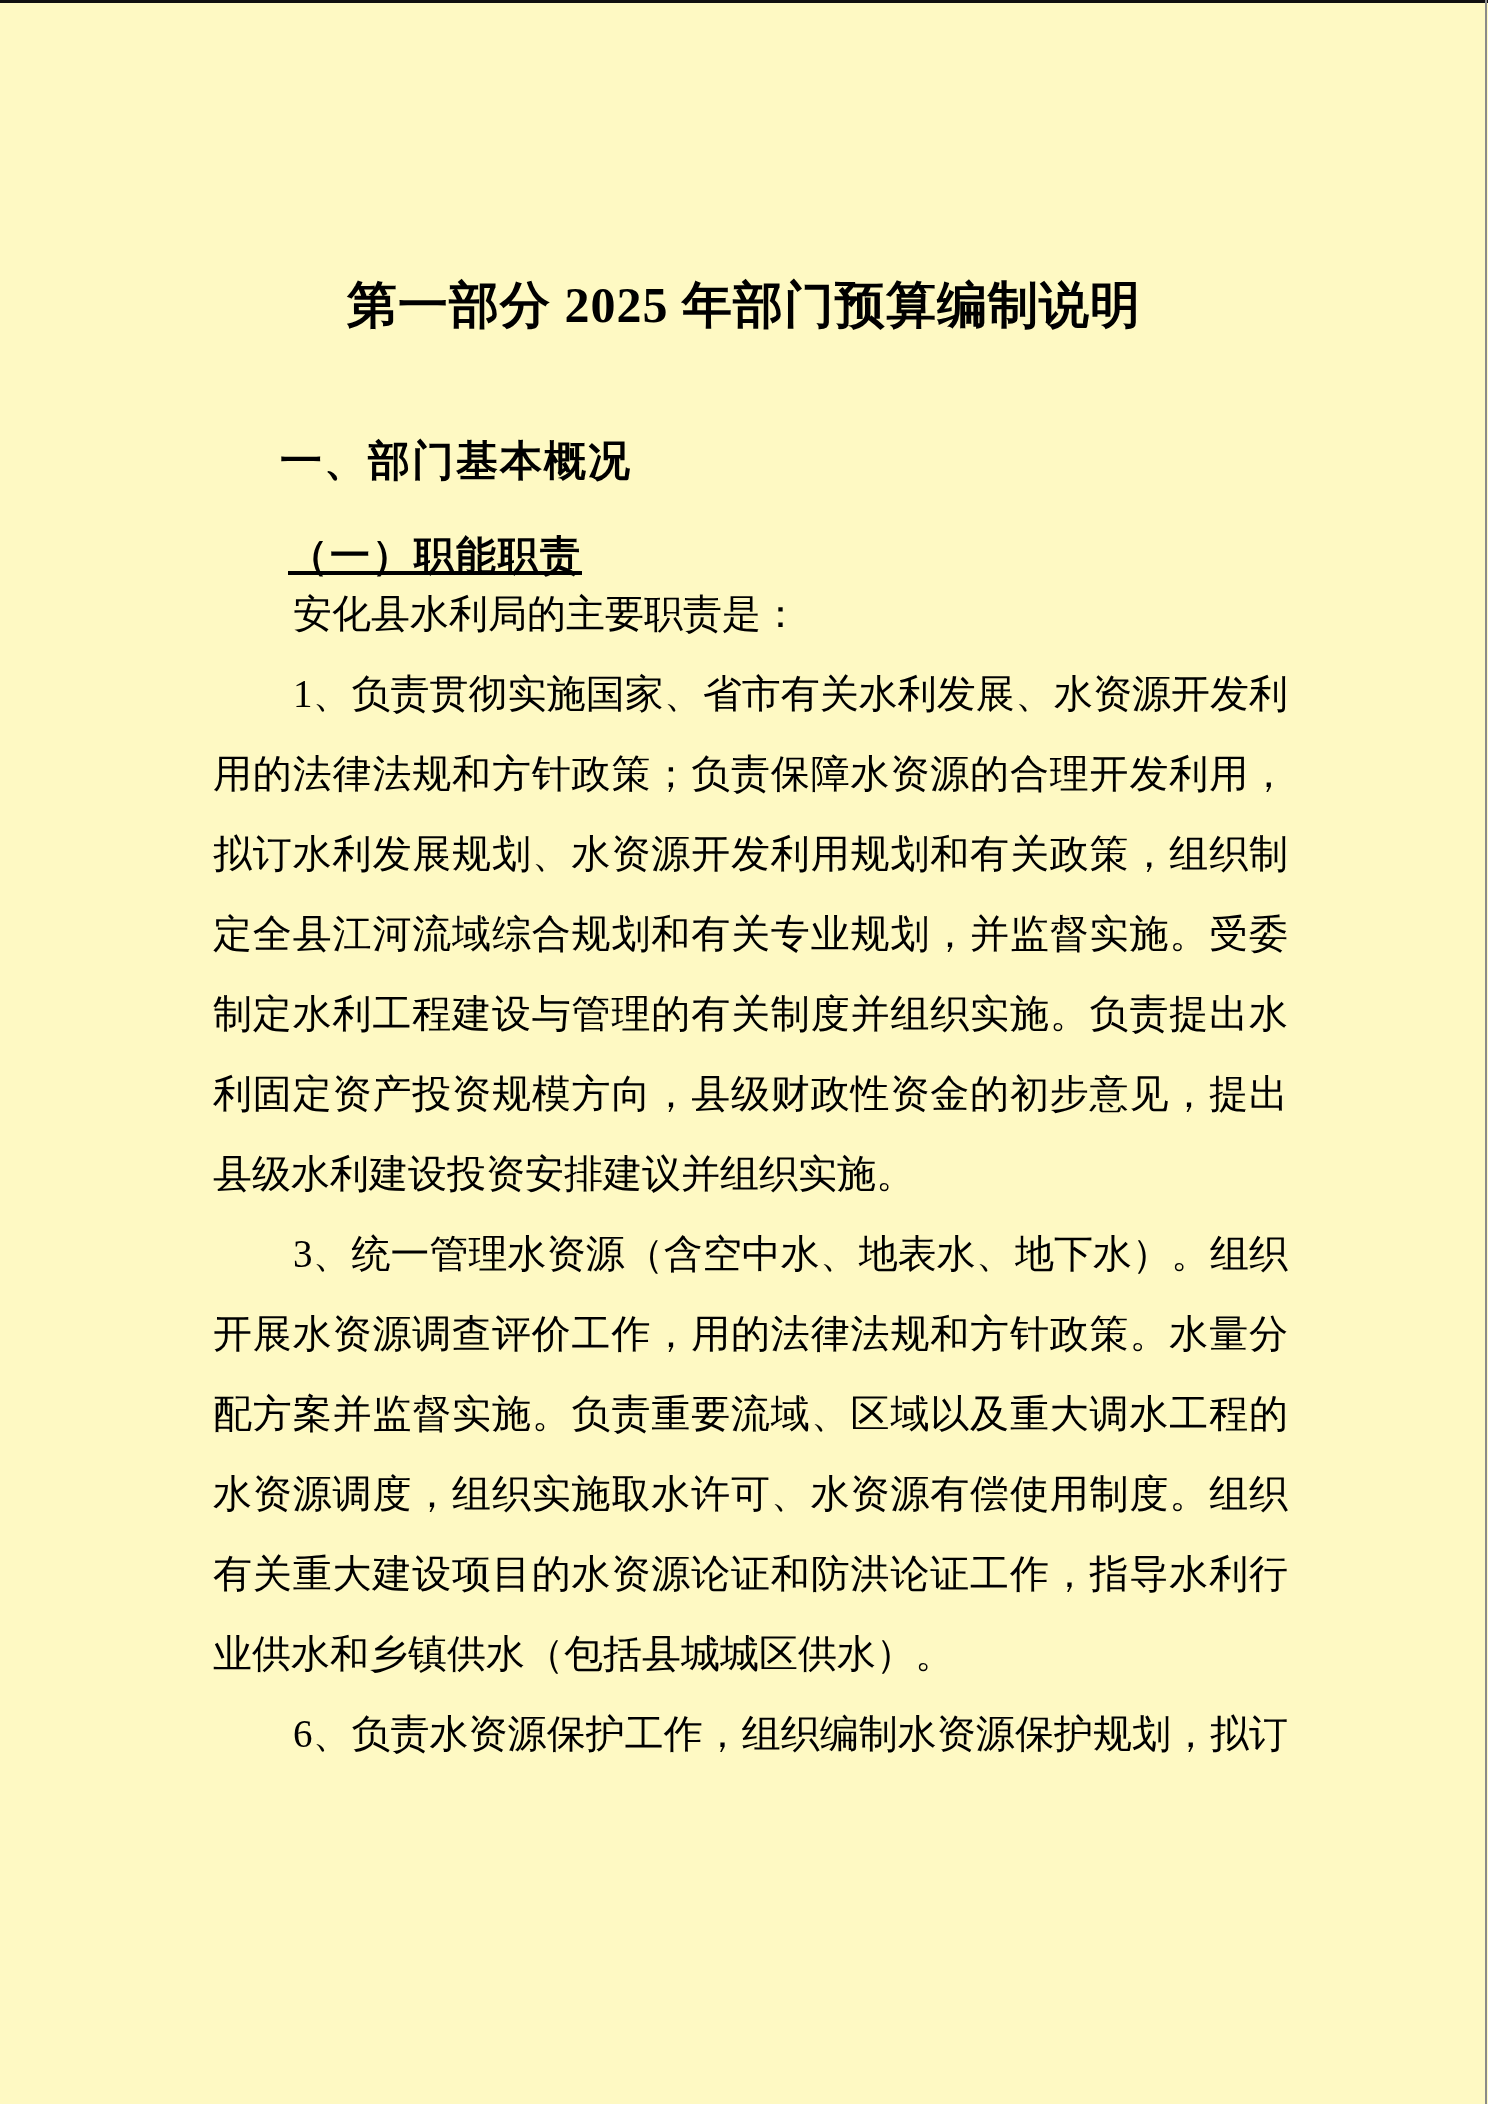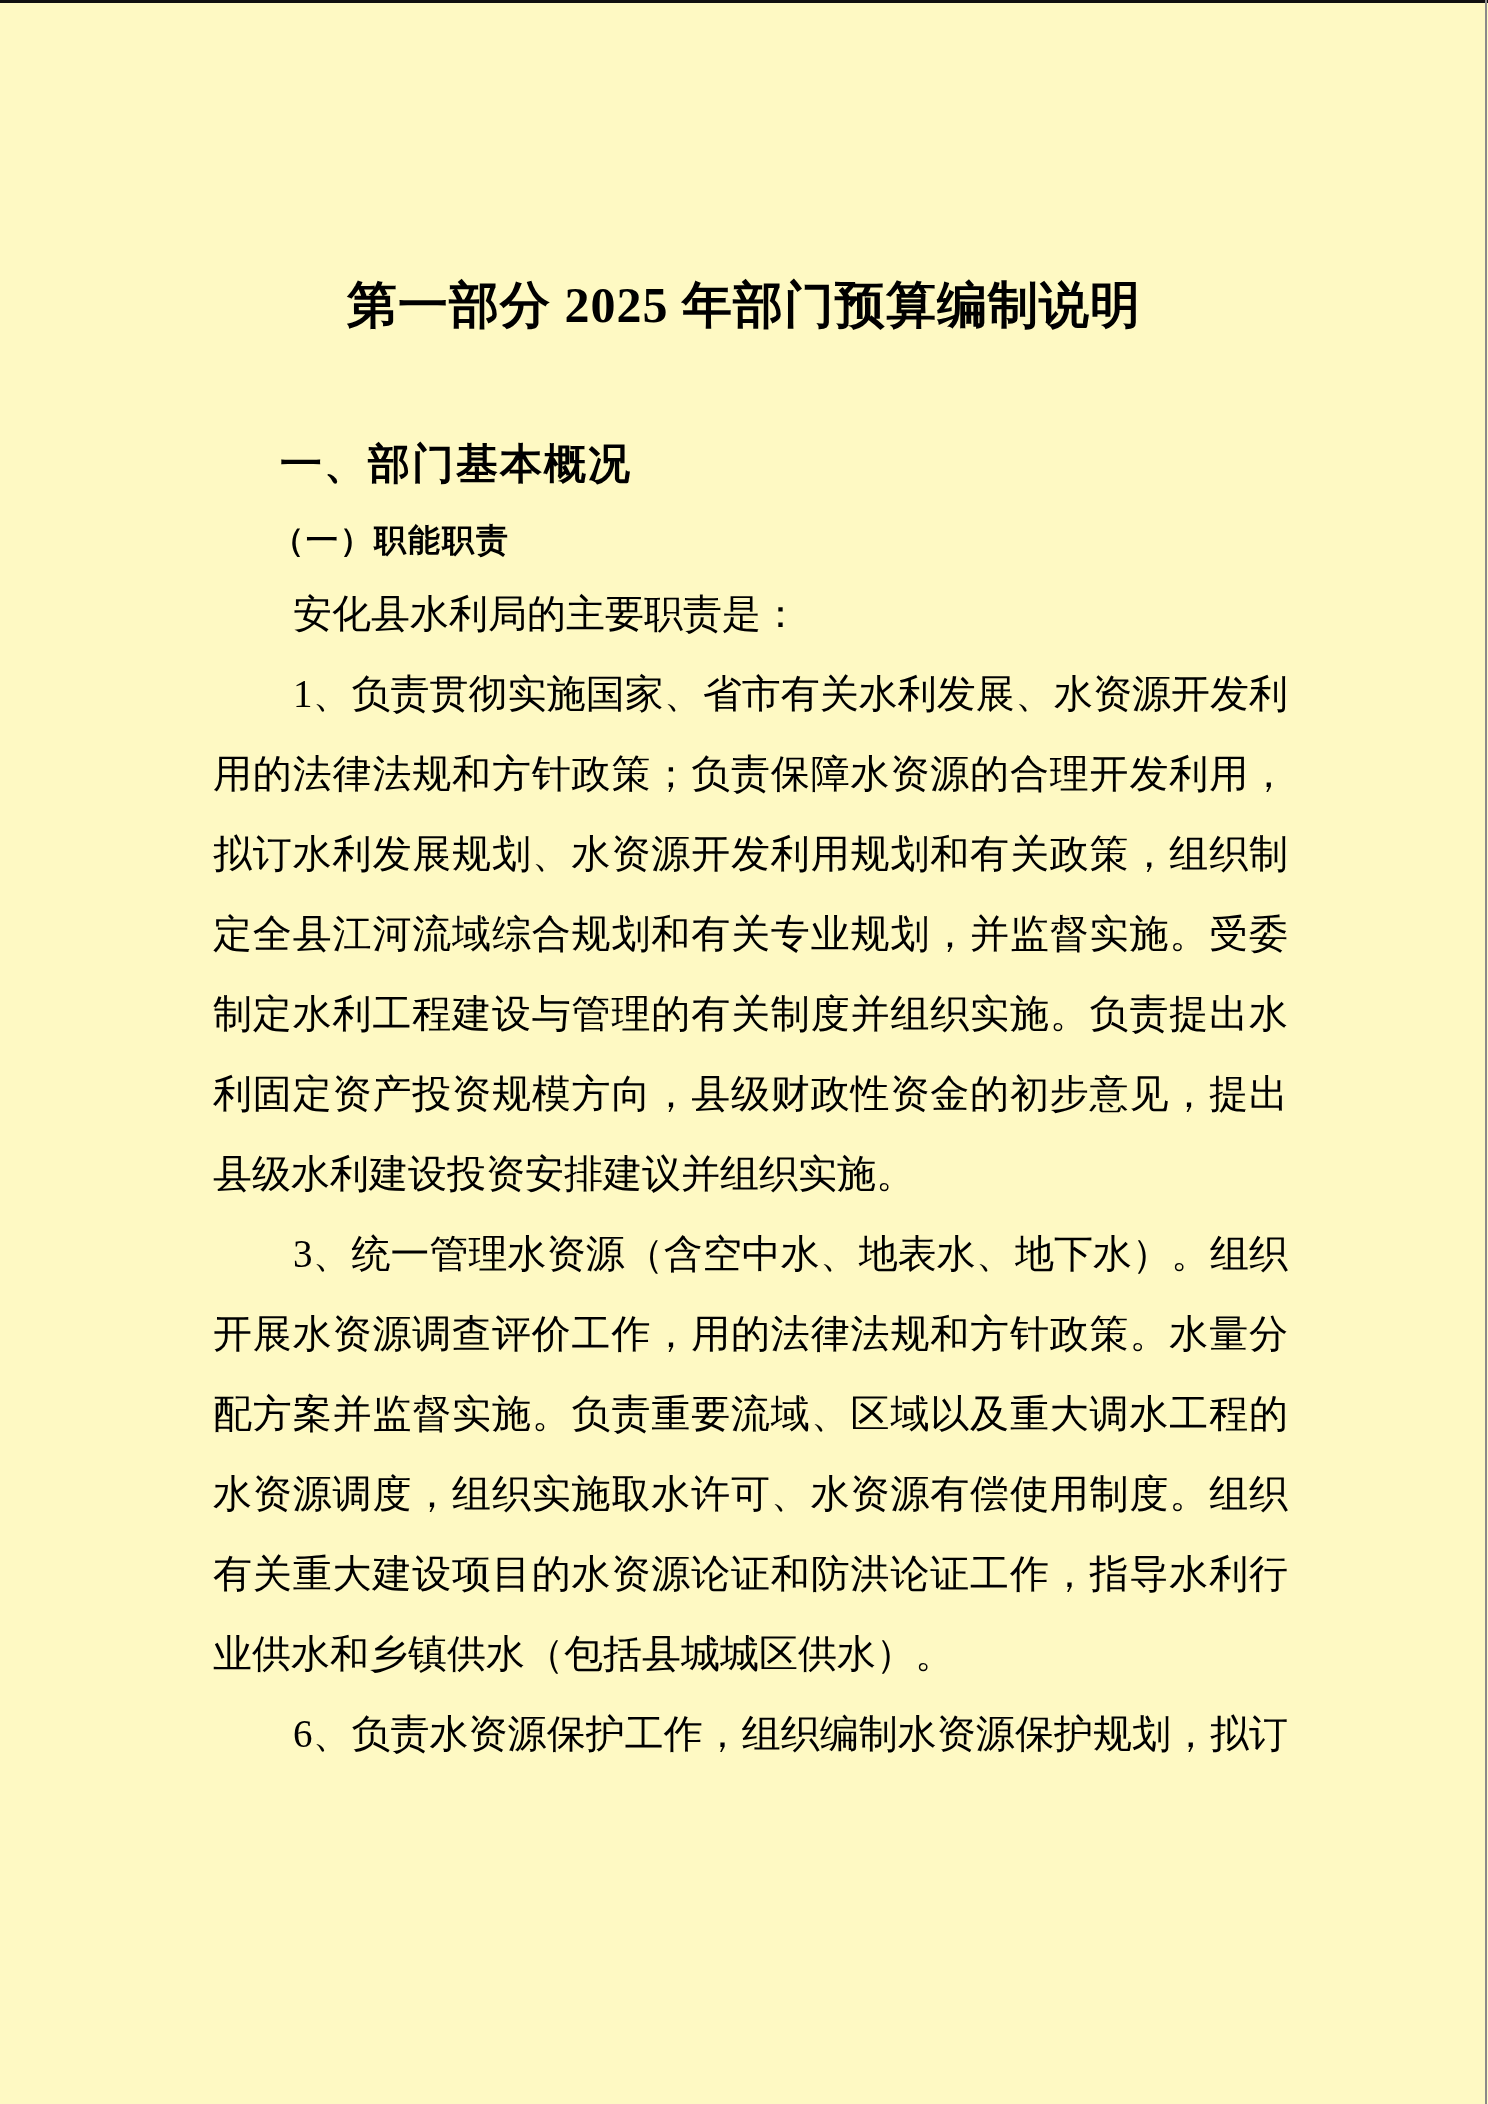--- a/index.html
+++ b/index.html
@@ -26,33 +26,34 @@
     margin:0;
     text-align:center;
     font-size:50px;line-height:62px;
     font-weight:bold;
     letter-spacing:1px;
     white-space:nowrap;
   }
   .sec-h1{
     position:absolute;top:436px;left:280px;
     margin:0;
-    font-family:Liberation Sans, sans-serif;
+    font-family:Liberation Mono, monospace;
     font-size:42px;line-height:56px;
     font-weight:bold;
     letter-spacing:2px;
     white-space:nowrap;
   }
   .sec-h2{
     position:absolute;top:512px;left:272px;
-    margin:0;
-    font-size:32px;line-height:56px;
+    margin:16px;
+    font-size:40px;line-height:56px;
     font-weight:bold;
     letter-spacing:2px;
     white-space:nowrap;
+    text-decoration:underline;
   }
   .body-text{
     position:absolute;top:574px;left:200px;width:1088px;
     font-size:39px;
     line-height:80px;
   }
   .line{height:80px;margin-left:13px;}
   .line.full{text-align:justify;text-align-last:justify;}
   .line.indent{padding-left:80px;}
 </style>

